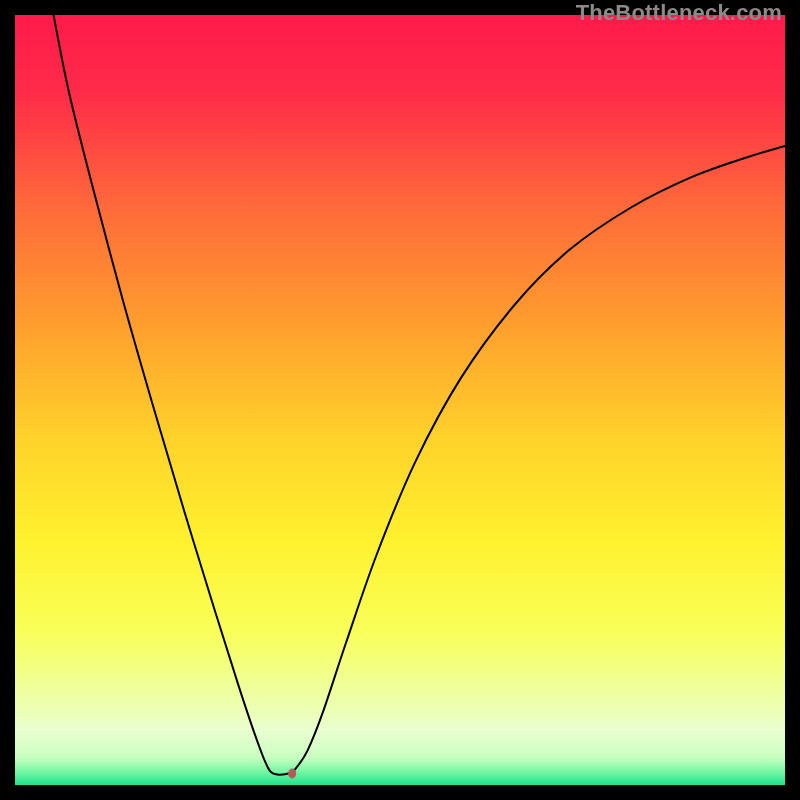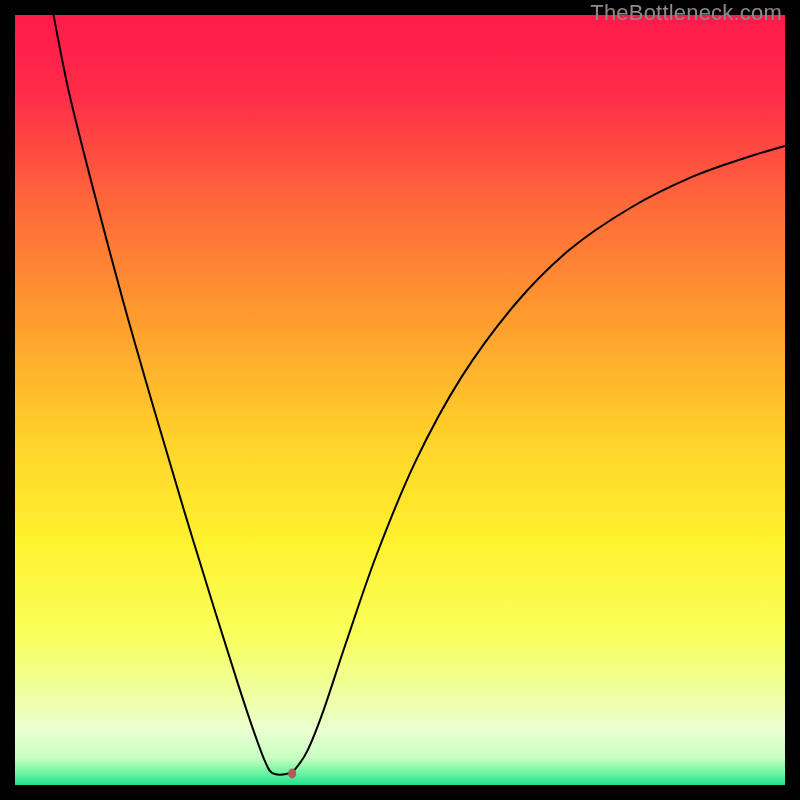--- a/index.html
+++ b/index.html
@@ -24,21 +24,21 @@
     top: 0;
     width: 770px;
     height: 770px;
   }
   .watermark {
     position: absolute;
     top: 0px;
     right: 18px;
     font-family: Arial, Helvetica, sans-serif;
     font-size: 22px;
-    font-weight: 400;
+    font-weight: 700;
     color: #8a8a8a;
     letter-spacing: 0.2px;
     user-select: none;
   }
   svg { display: block; }
 </style>
 </head>
 <body>
 
 <div class="frame">

